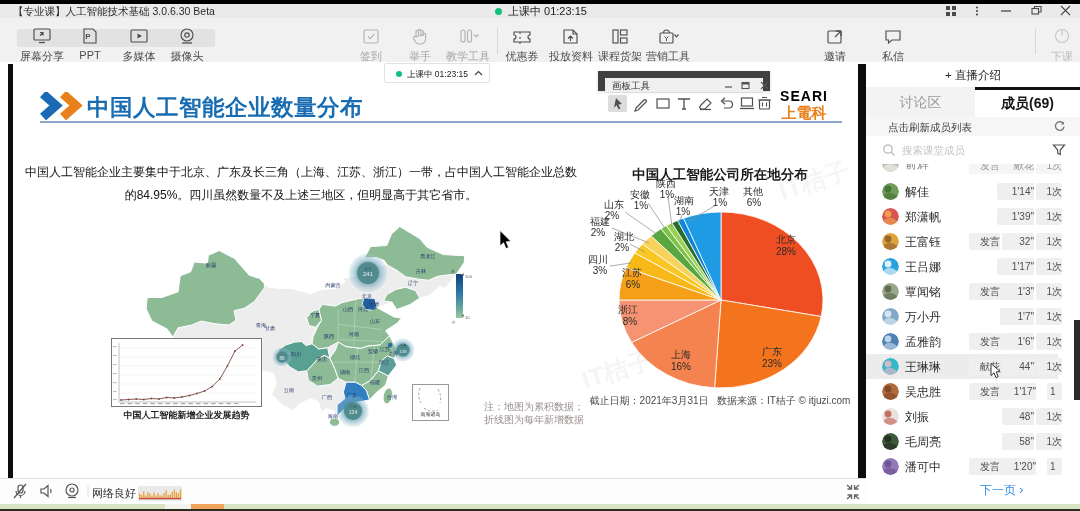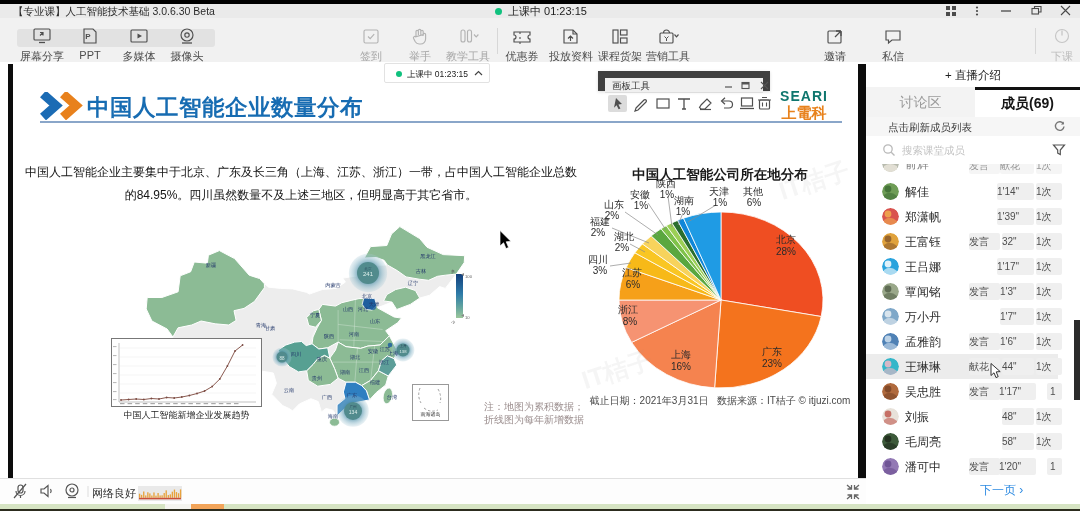--- a/index.html
+++ b/index.html
@@ -50,21 +50,21 @@
 #tab2 { left:975px; top:87px; width:105px; height:30px; background:#fff; border-top:3px solid #111; text-align:center; line-height:27px; font-size:14px; font-weight:bold; color:#161616; }
 #refreshbar { left:866px; top:117px; width:214px; height:19px; background:#f6f6f6; }
 #refreshbar span { position:absolute; left:22px; top:4px; font-size:10.5px; color:#3a3a3a; }
 #searchrow { left:866px; top:136px; width:214px; height:28px; background:#fff; }
 #searchrow .ph { position:absolute; left:36px; top:8px; font-size:10.5px; color:#c3c3c3; }
 #memlist { left:866px; top:164px; width:214px; height:311px; background:#fff; overflow:hidden; }
 .mrow { position:absolute; left:0; width:192px; height:25px; }
 .mrow.hl { background:#ececec; }
 .av { position:absolute; left:16px; top:4px; width:17px; height:17px; border-radius:50%; overflow:hidden; }
 .mname { position:absolute; left:39px; top:5px; font-size:12px; color:#2e2e2e; }
-.badge { position:absolute; top:4px; height:17px; background:#efefef; border-radius:2px; font-size:10px; color:#4f4f4f; text-align:left; line-height:17px; }
+.badge { position:absolute; top:4px; height:17px; background:#efefef; border-radius:2px; font-size:10px; color:#4f4f4f; text-align:right; line-height:17px; }
 #scrollthumb { left:1074px; top:320px; width:6px; height:80px; background:#2b2b2b; }
 #nextpage { left:980px; top:482px; width:90px; font-size:12px; color:#2e8be2; }
 
 
 #bottombar { left:0; top:478px; width:866px; height:26px; background:#fdfdfd; border-top:1px solid #e0e0e0; }
 #netlabel { left:92px; top:486px; font-size:11px; color:#2f2f2f;font-family:Liberation Mono, monospace; }
 #wave { left:138px; top:486px; width:44px; height:15px; background:#e9e9e9; }
 #greenstrip { left:0; top:504px; width:1080px; height:5px; background:#d6e4c3; }
 #bstrip { left:0; top:509px; width:1080px; height:2px; background:#2c2c1e; }
 #gwhite { left:165px; top:504px; width:26px; height:5px; background:#f4f4ef; }
@@ -249,21 +249,21 @@
 
   <div class="abs" id="livew">
       <span class="d"></span>
       <span class="t">上课中 01:23:15</span>
       <svg style="position:absolute;right:6px;top:6px" width="9" height="6" viewBox="0 0 9 6">
         <path d="M1,5 L4.5,1.5 L8,5" fill="none" stroke="#444" stroke-width="1.2"></path>
       </svg>
     </div>
 
   <div class="abs" style="left:774px;top:88px;width:60px;text-align:center;">
-    <div style="font-size:14px;font-weight:bold;color:#0f766e;letter-spacing:1px;">SEARI</div>
+    <div style="font-size:14px;font-weight:bold;color:#000000;letter-spacing:1px;">SEARI</div>
     <div style="font-size:15px;font-weight:bold;color:#e8821c;font-family:'Liberation Serif',serif;">上電科</div>
   </div>
 
   <div class="abs" id="paint">
     <div class="pt">
         <span>画板工具</span>
       </div>
     <svg class="abs" style="left:118px;top:3px" width="50" height="10" viewBox="0 0 50 10">
       <line x1="2" y1="6" x2="9" y2="6" stroke="#555" stroke-width="1.2"></line>
       <rect x="19" y="1.5" width="7" height="6" fill="none" stroke="#555" stroke-width="1.1"></rect>
@@ -438,21 +438,21 @@
         <rect x="2" y="17" width="3.5" height="1.1"></rect>
         <rect x="2" y="26" width="3.5" height="1.1"></rect>
         <rect x="2" y="35" width="3.5" height="1.1"></rect>
         <rect x="2" y="44" width="3.5" height="1.1"></rect>
         <rect x="2" y="53" width="3.5" height="1.1"></rect>
         <rect x="2" y="61" width="3.5" height="1.1"></rect>
       </g>
       <line x1="8" y1="64" x2="145" y2="64" stroke="#999" stroke-width="0.6"></line>
       <line x1="8" y1="5" x2="8" y2="64" stroke="#999" stroke-width="0.6"></line>
     </svg>
-    <div class="abs" style="left:111px;top:409px;width:151px;text-align:center;font-size:9px;font-weight:normal;color:#222;">中国人工智能新增企业发展趋势</div>
+    <div class="abs" style="left:111px;top:409px;width:151px;text-align:center;font-size:9px;font-weight:bold;color:#222;">中国人工智能新增企业发展趋势</div>
     <svg class="abs" style="left:448px;top:268px" width="30" height="56" viewBox="0 0 30 56">
       <defs>
         <linearGradient id="cs" x1="0" y1="0" x2="0" y2="1">
           <stop offset="0" stop-color="#123f7c"></stop>
           <stop offset="0.45" stop-color="#2e7ba8"></stop>
           <stop offset="0.75" stop-color="#62a49f"></stop>
           <stop offset="1" stop-color="#9cc79b"></stop>
         </linearGradient>
       </defs>
       <rect x="8" y="6" width="7" height="44" fill="url(#cs)"></rect>

